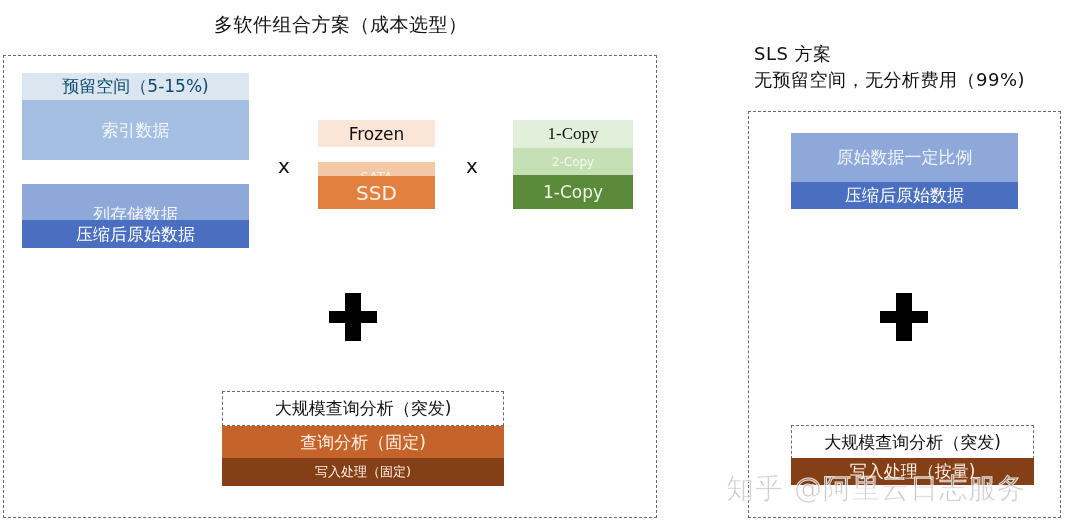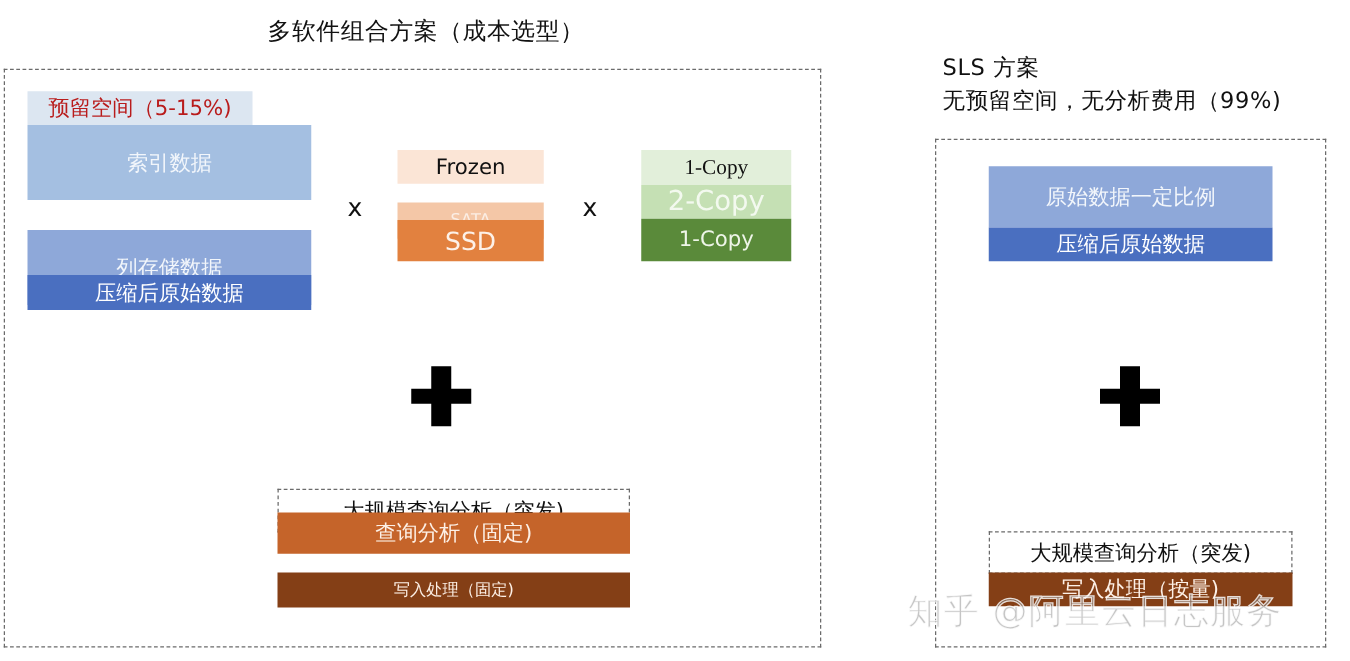--- a/index.html
+++ b/index.html
@@ -17,21 +17,21 @@
   .watermark { position: absolute; font-size: 28px; color: rgba(150,150,150,0.55); white-space: nowrap;
                -webkit-text-stroke: 1px rgba(255,255,255,0.8); letter-spacing: 1px; }
 </style>
 </head>
 <body>
 
 <div class="title" style="left:214px; top:12px;">多软件组合方案（成本选型）</div>
 <div class="dash" style="left:3px; top:55px; width:654px; height:463px;"></div>
 
 <div class="abs" style="left:22px; top:73px; width:227px; height:175px;">
-  <div class="band" style="left: 0px; top: 0px; width: 180px; height: 27px; font-size: 17px; background: rgb(220, 230, 241); color: #b91c1c;">
+  <div class="band" style="left: 0px; top: 0px; width: 227px; height: 27px; font-size: 17px; background: rgb(220, 230, 241); color: #0c4a6e;">
     <span>预留空间（5-15%)</span>
   </div>
   <div class="band" style="left: 0px; top: 27px; width: 227px; height: 60px; font-size: 17px; background: rgb(164, 191, 225); color: rgb(242, 246, 251);">
     <span>索引数据</span>
   </div>
   <div class="band" style="left: 0px; top: 87px; width: 227px; height: 60px; font-size: 17px; background: rgb(142, 168, 217); color: rgb(242, 246, 251); margin-top: 24px;">
     <span>列存储数据</span>
   </div>
   <div class="band" style="left: 0px; top: 147px; width: 227px; height: 28px; font-size: 17px; background: rgb(74, 111, 192); color: rgb(255, 255, 255);">
     <span>压缩后原始数据</span>
@@ -51,38 +51,38 @@
     <span>SSD</span>
   </div>
 </div>
 
 <div class="op" style="left:466px; top:154px;">x</div>
 
 <div class="abs" style="left:513px; top:120px; width:120px; height:89px;">
   <div class="band" style="left: 0px; top: 0px; width: 120px; height: 28px; font-size: 17px; background: rgb(226, 239, 218); color: rgb(17, 17, 17); font-family: Liberation Serif, serif;">
     <span>1-Copy</span>
   </div>
-  <div class="band" style="left: 0px; top: 28px; width: 120px; height: 27px; font-size: 22px; background: rgb(197, 224, 180); color: rgb(243, 249, 239);">
+  <div class="band" style="left: 0px; top: 28px; width: 120px; height: 27px; font-size: 12px; background: rgb(197, 224, 180); color: rgb(243, 249, 239);">
     <span>2-Copy</span>
   </div>
   <div class="band" style="left: 0px; top: 55px; width: 120px; height: 34px; font-size: 17px; background: rgb(90, 138, 58); color: rgb(238, 245, 232);">
     <span>1-Copy</span>
   </div>
 </div>
 
 <div class="plus" style="left:329px; top:293px;">
   <div class="h"></div>
     <div class="v"></div>
 </div>
 
 <div class="dash" style="left:222px; top:391px; width:282px; height:35px;"></div>
 <div class="band" style="left:222px; top:391px; width:282px; height:35px; font-size:17px; color:#111;">
   <span>大规模查询分析（突发)</span>
 </div>
-<div class="band" style="left: 222px; top: 410px; width: 282px; height: 33px; font-size: 17px; background: rgb(197, 100, 42); color: rgb(253, 240, 230);">
+<div class="band" style="left: 222px; top: 426px; width: 282px; height: 33px; font-size: 17px; background: rgb(197, 100, 42); color: rgb(253, 240, 230);">
   <span>查询分析（固定)</span>
 </div>
 <div class="band" style="left: 222px; top: 458px; width: 282px; height: 28px; font-size: 13px; background: rgb(132, 63, 22); color: rgb(253, 240, 230);">
   <span>写入处理（固定)</span>
 </div>
 
 <div class="title" style="left:754px; top:42px; font-size:18px;">SLS 方案</div>
 <div class="title" style="left:754px; top:68px; font-size:18px;">无预留空间，无分析费用（99%)</div>
 <div class="dash" style="left:748px; top:111px; width:313px; height:407px;"></div>
 

